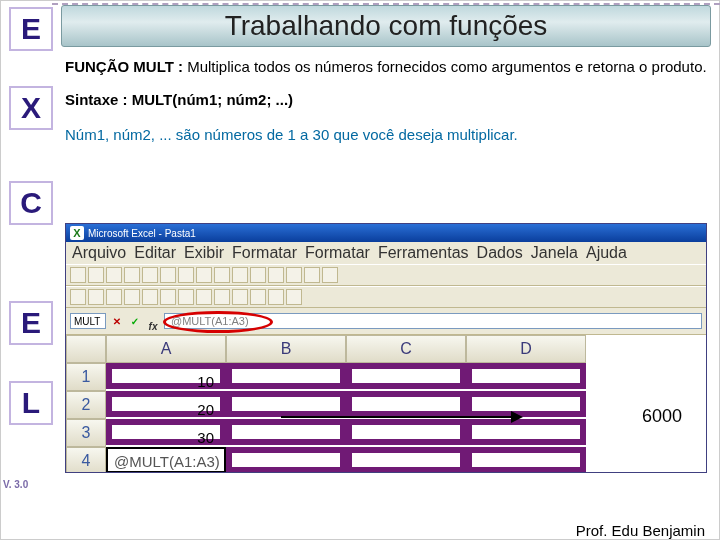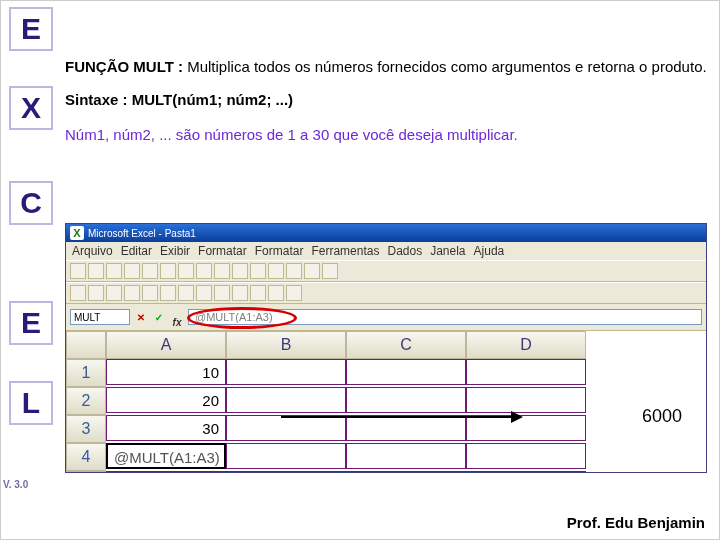--- a/index.html
+++ b/index.html
@@ -8,55 +8,58 @@
   .title-bar { position: absolute; top: 4px; left: 60px; right: 8px; height: 42px; background: linear-gradient(180deg, #bfd8dd 0%, #e0ecee 40%, #a8c4c9 100%); border: 1px solid #7a9aa0; border-radius: 3px; display: flex; align-items: center; justify-content: center; }
   .title-bar::before { content:""; position: absolute; top: -3px; left: -10px; right: -10px; border-top: 2px dashed #b0a0c0; }
   .title-text { font-size: 28px; color: #222; font-family: Arial; }
   .side-letter { position: absolute; left: 8px; width: 44px; height: 44px; border: 2px solid #c3b4e0; display: flex; align-items: center; justify-content: center; font-size: 30px; font-weight: bold; color: #2a1a7a; background: #fff; }
   .sL1 { top: 6px; }
   .sL2 { top: 85px; }
   .sL3 { top: 180px; }
   .sL4 { top: 300px; }
   .sL5 { top: 380px; }
   .ver { position: absolute; left: 2px; top: 478px; font-size: 10px; font-weight: bold; color: #7a6aa8; }
-  .prof { position: absolute; right: 14px; bottom: 8px; font-size: 15px; font-weight: bold; color: #000; }
+  .prof { position: absolute; right: 14px; bottom: 0; font-size: 15px; font-weight: normal; color: #000; }
   .content { position: absolute; left: 64px; right: 12px; top: 56px; }
   .p1 { font-size: 15px; color: #000; line-height: 1.3; margin-bottom: 14px; }
   .p1 b { font-weight: bold; }
   .p2 { font-size: 15px; color: #000; margin-bottom: 18px; }
-  .p3 { font-size: 15px; color: #6d28d9; margin-bottom: 26px; }
+  .p3 { font-size: 15px; color: #0369a1; margin-bottom: 26px; }
   .excel-wrap { position: absolute; left: 64px; right: 12px; top: 222px; height: 250px; border: 1px solid #404080; background: #ece9d8; font-size: 10px; font-family: Tahoma, Arial; overflow: hidden; }
   .ex-titlebar { background: linear-gradient(180deg, #2a6fd6 0%, #0a3e9c 100%); color: #fff; height: 18px; display: flex; align-items: center; padding-left: 4px; gap: 4px; }
   .ex-x { width: 14px; height: 14px; background: #fff; color: #1a7a1a; font-weight: bold; display: flex; align-items: center; justify-content: center; border-radius: 2px; font-size: 11px;}
-  .ex-menu { display: flex; gap: 8px; padding: 2px 6px; background: #ece9d8; color: #333; font-size: 12px; }
+  .ex-menu { display: flex; gap: 8px; padding: 2px 6px; background: #ece9d8; color: #333; font-size: 16px; }
   .ex-toolbar { display: flex; gap: 2px; padding: 2px 4px; background: #ece9d8; border-top: 1px solid #fff; border-bottom: 1px solid #c0b890; }
   .tbtn { width: 16px; height: 16px; background: #f4f2e8; border: 1px solid #c0b890; }
   .ex-formula-row { display: flex; align-items: center; padding: 2px 4px; background: #ece9d8; gap: 4px; border-bottom: 1px solid #c0b890; }
-  .namebox { width: 60px; height: 16px; background: #fff; border: 1px solid #7a9abf; font-size: 10px; padding-left: 3px; display:flex; align-items:center; }
+  .namebox { width: 36px; height: 16px; background: #fff; border: 1px solid #7a9abf; font-size: 10px; padding-left: 3px; display:flex; align-items:center; }
   .btn-cancel { color: #b00; font-weight: bold; display: inline-flex; align-items:center; justify-content:center; width:14px;}
   .btn-ok { color: #0a0; font-weight: bold; display: inline-flex; align-items:center; justify-content:center; width:14px;}
   .btn-fx { color: #333; font-style: italic; font-weight: bold; display: inline-flex; align-items:center; justify-content:center; width:14px;margin-top:11px;}
   .formula-text { flex: 1; background: #fff; border: 1px solid #7a9abf; height: 16px; position: relative; display:flex; align-items:center; padding-left:6px; color:#808080; font-size: 11px;}
   .red-ellipse { position: absolute; left: -2px; top: -3px; width: 110px; height: 22px; border: 3px solid #d60000; border-radius: 50%; pointer-events: none; }
   .grid { display: grid; grid-template-columns: 40px repeat(4, 120px); background: #fff; }
   .colhead, .rowhead { background: linear-gradient(180deg, #f7f7ef 0%, #e0dcc8 100%); border: 1px solid #bdb89c; text-align: center; font-size: 16px; color: #3a3a7a; font-weight: 500; padding: 4px 0; }
   .rowhead { font-size: 16px; color: #3a5aa0; }
-  .cell { border: 1px solid #701a75; padding: 4px 6px; font-size: 15px; text-align: right; color: #000; height: 26px; }
+  .cell { border: 6px solid #701a75; padding: 4px 6px; font-size: 15px; text-align: right; color: #000; height: 26px; }
   .cell-formula { text-align: left; color: #555; font-size: 15px; position: relative; }
   .cell-active { border: 2px solid #000; }
   .arrow-line { position: absolute; left: 215px; top: 192px; width: 240px; height: 2px; background: #000; }
   .arrow-line::after { content: ""; position: absolute; right: -2px; top: -5px; border-left: 12px solid #000; border-top: 6px solid transparent; border-bottom: 6px solid transparent; }
   .result-6000 { position: absolute; right: 24px; top: 182px; font-size: 18px; color: #000; }
   .corner { background: linear-gradient(180deg, #f7f7ef 0%, #e0dcc8 100%); border: 1px solid #bdb89c; }
 </style>
 </head>
 <body>
 
 <div class="slide">
 
+  <div class="title-bar">
+    <span class="title-text">Trabalhando com funções</span>
+  </div>
 
   <div class="side-letter sL1">E</div>
   <div class="side-letter sL2">X</div>
   <div class="side-letter sL3">C</div>
   <div class="side-letter sL4">E</div>
   <div class="side-letter sL5">L</div>
   <div class="ver">V. 3.0</div>
   <div class="prof">Prof. Edu Benjamin</div>
 
   <div class="content">

